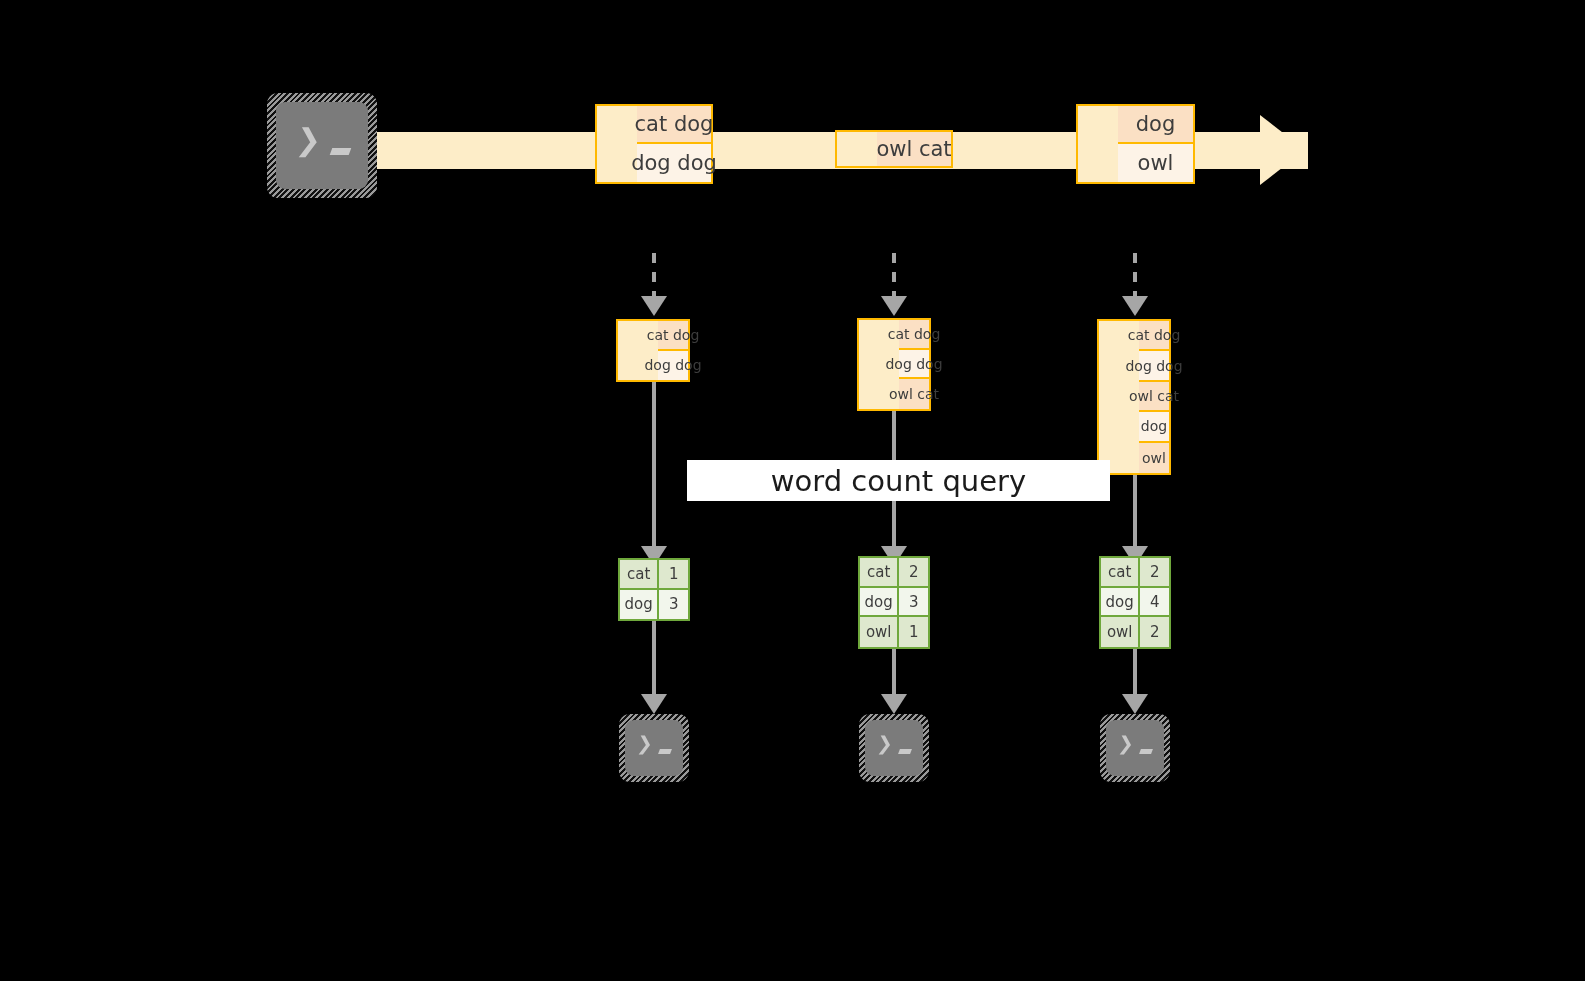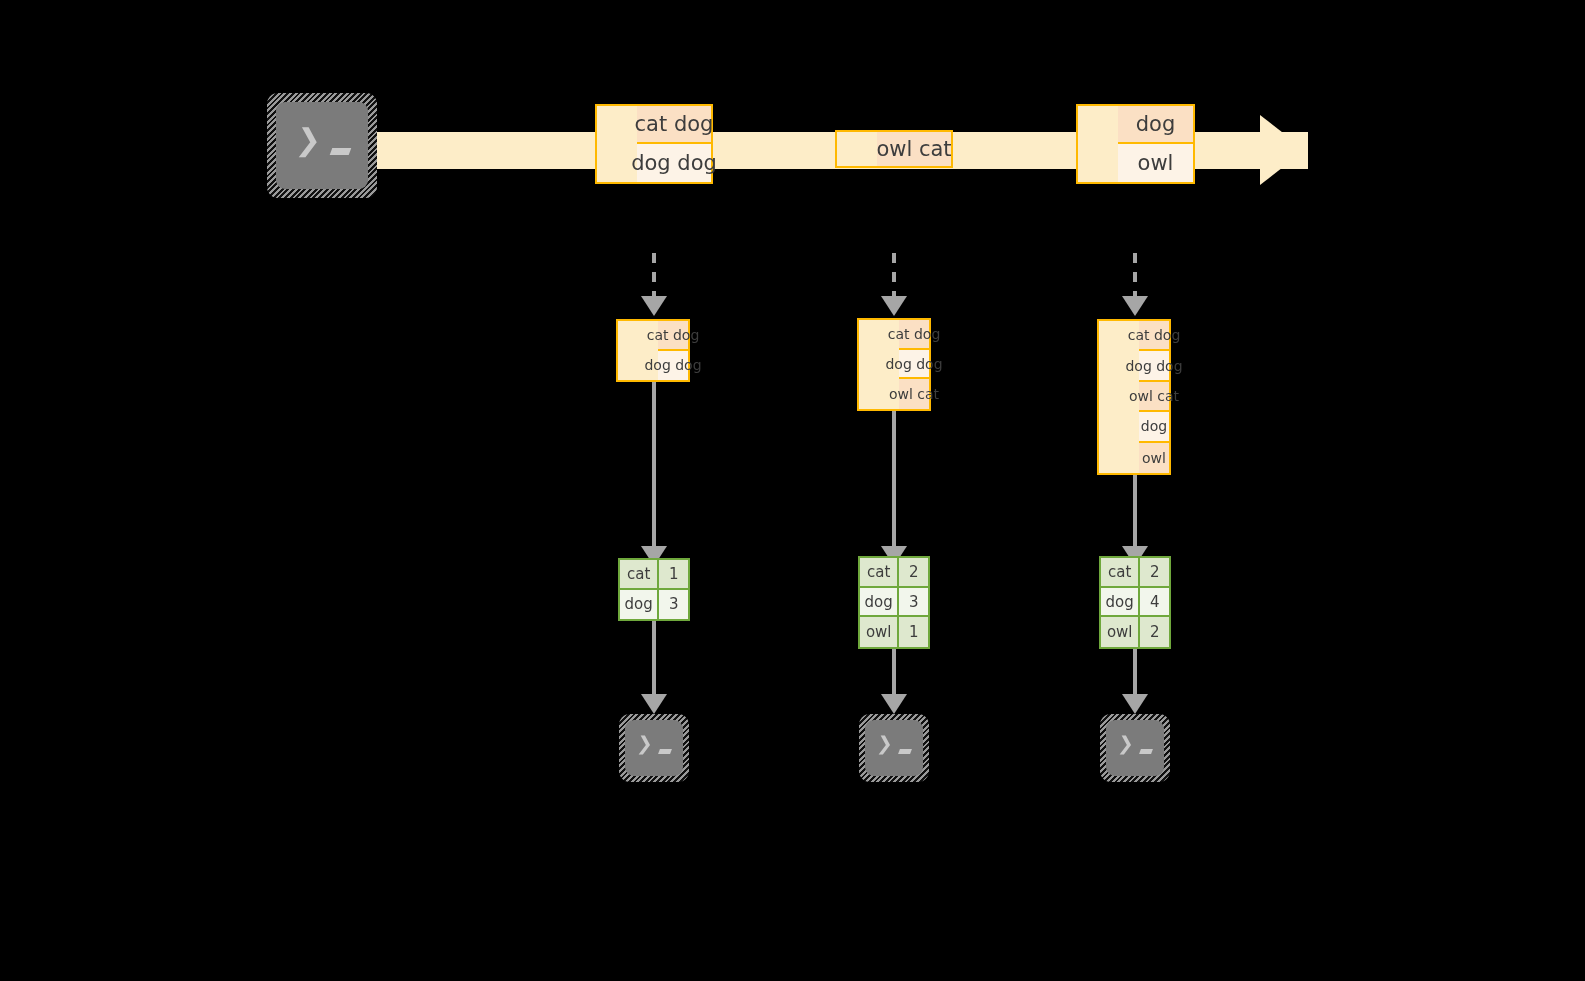--- a/index.html
+++ b/index.html
@@ -114,20 +114,21 @@
 
   <div class="vline" style="left:652px;top:382px;height:166px;"></div>
   <div class="vhead" style="left:641px;top:546px;"></div>
 
   <div class="vline" style="left:892px;top:411px;height:137px;"></div>
   <div class="vhead" style="left:881px;top:546px;"></div>
 
   <div class="vline" style="left:1133px;top:475px;height:73px;"></div>
   <div class="vhead" style="left:1122px;top:546px;"></div>
 
+  <div class="label-band" style="left:687px;top:460px;width:423px;height:41px;font-size:29px;">word count query</div>
 
   <div class="gbox" style="left:618px;top:558px;width:72px;height:63px;">
     <div class="grow dark" style="height:50%;">
       <div class="gcell word" style="width:58%;font-size:15px;">cat</div>
       <div class="gcell count" style="width:42%;font-size:15px;">1</div>
     </div>
     <div class="grow light" style="height:50%;">
       <div class="gcell word" style="width:58%;font-size:15px;">dog</div>
       <div class="gcell count" style="width:42%;font-size:15px;">3</div>
     </div>

